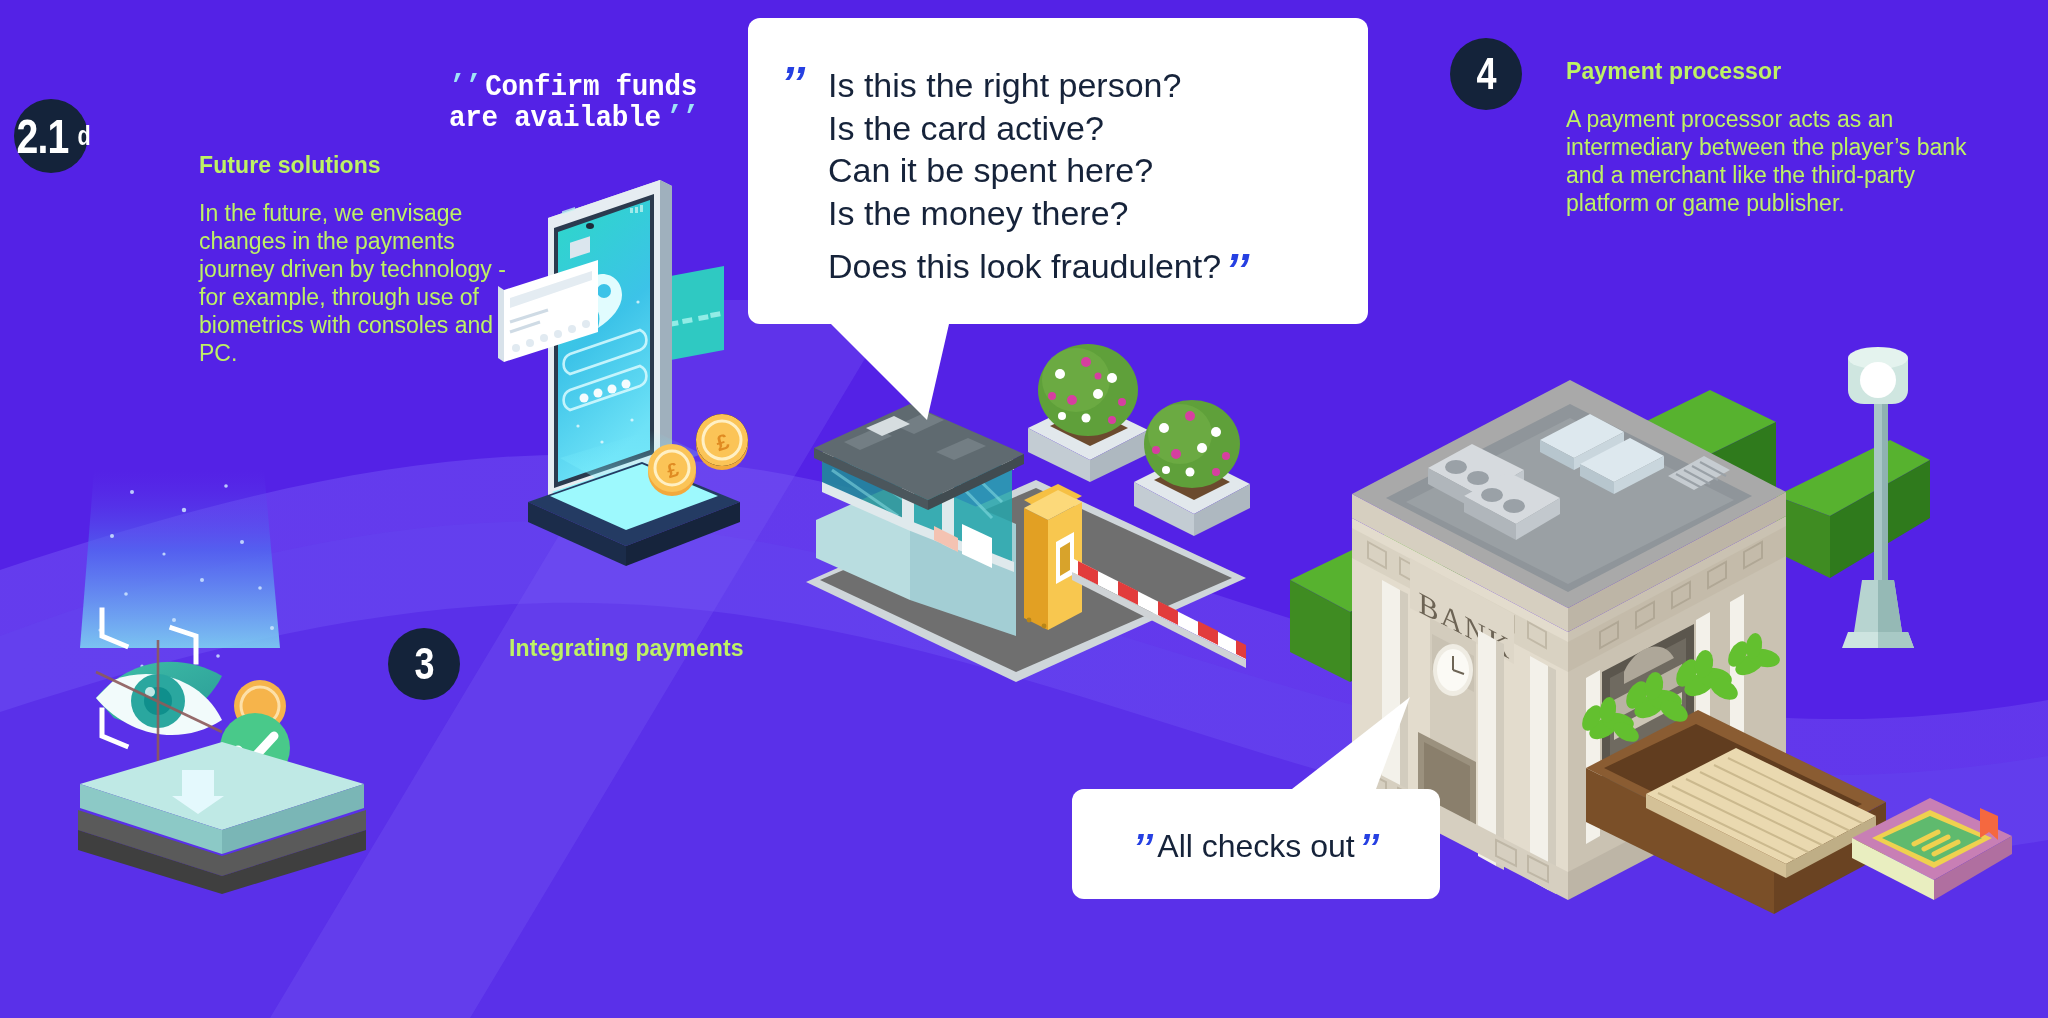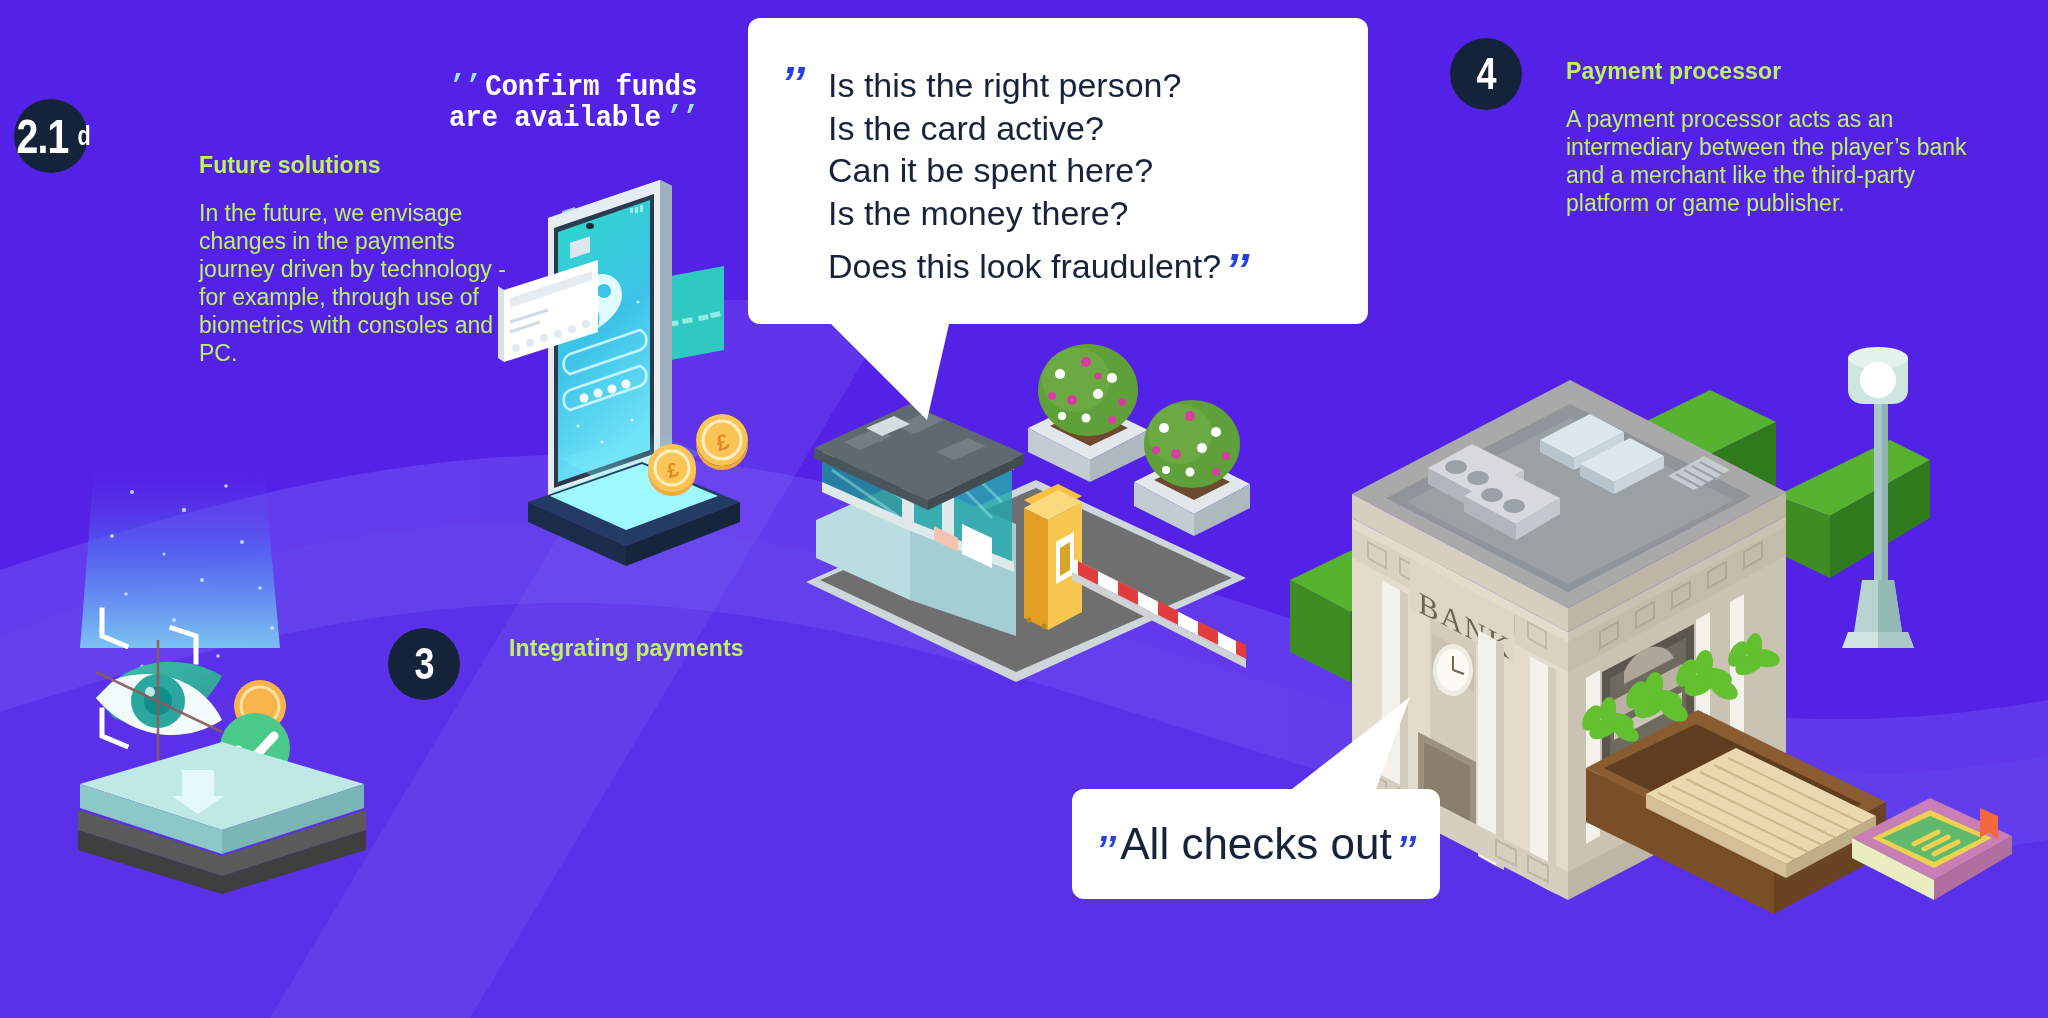--- a/index.html
+++ b/index.html
@@ -59,21 +59,21 @@
   #bubble-main { left:748px; top:18px; width:620px; padding:46px 34px 34px 80px; }
   #bubble-main .line { font-size:34px; line-height:1.02; white-space:nowrap;
                        padding:4px 0; }
   #bubble-main .qopen  { position:absolute; left:33px; top:38px; font-size:46px; }
   #bubble-main .qclose { font-size:46px; position:relative; top:8px; left:4px; }
   #bubble-main .tail { position:absolute; left:83px; top:100%; width:160px;
                        height:100px; }
 
   #bubble-checks { left:1072px; top:789px; width:368px; height:110px;
                    display:flex; align-items:center; justify-content:center; }
-  #bubble-checks .txt { font-size:44px; white-space:nowrap; }
+  #bubble-checks .txt { font-size:32px; white-space:nowrap; }
   #bubble-checks .qm { font-size:38px; position:relative; top:4px; }
   #bubble-checks .tail { position:absolute; left:220px; bottom:100%;
                          width:130px; height:92px; }
 
   
   .art { position:absolute; }
   .art svg { display:block; overflow:visible; }
 </style>
 </head>
 <body>

